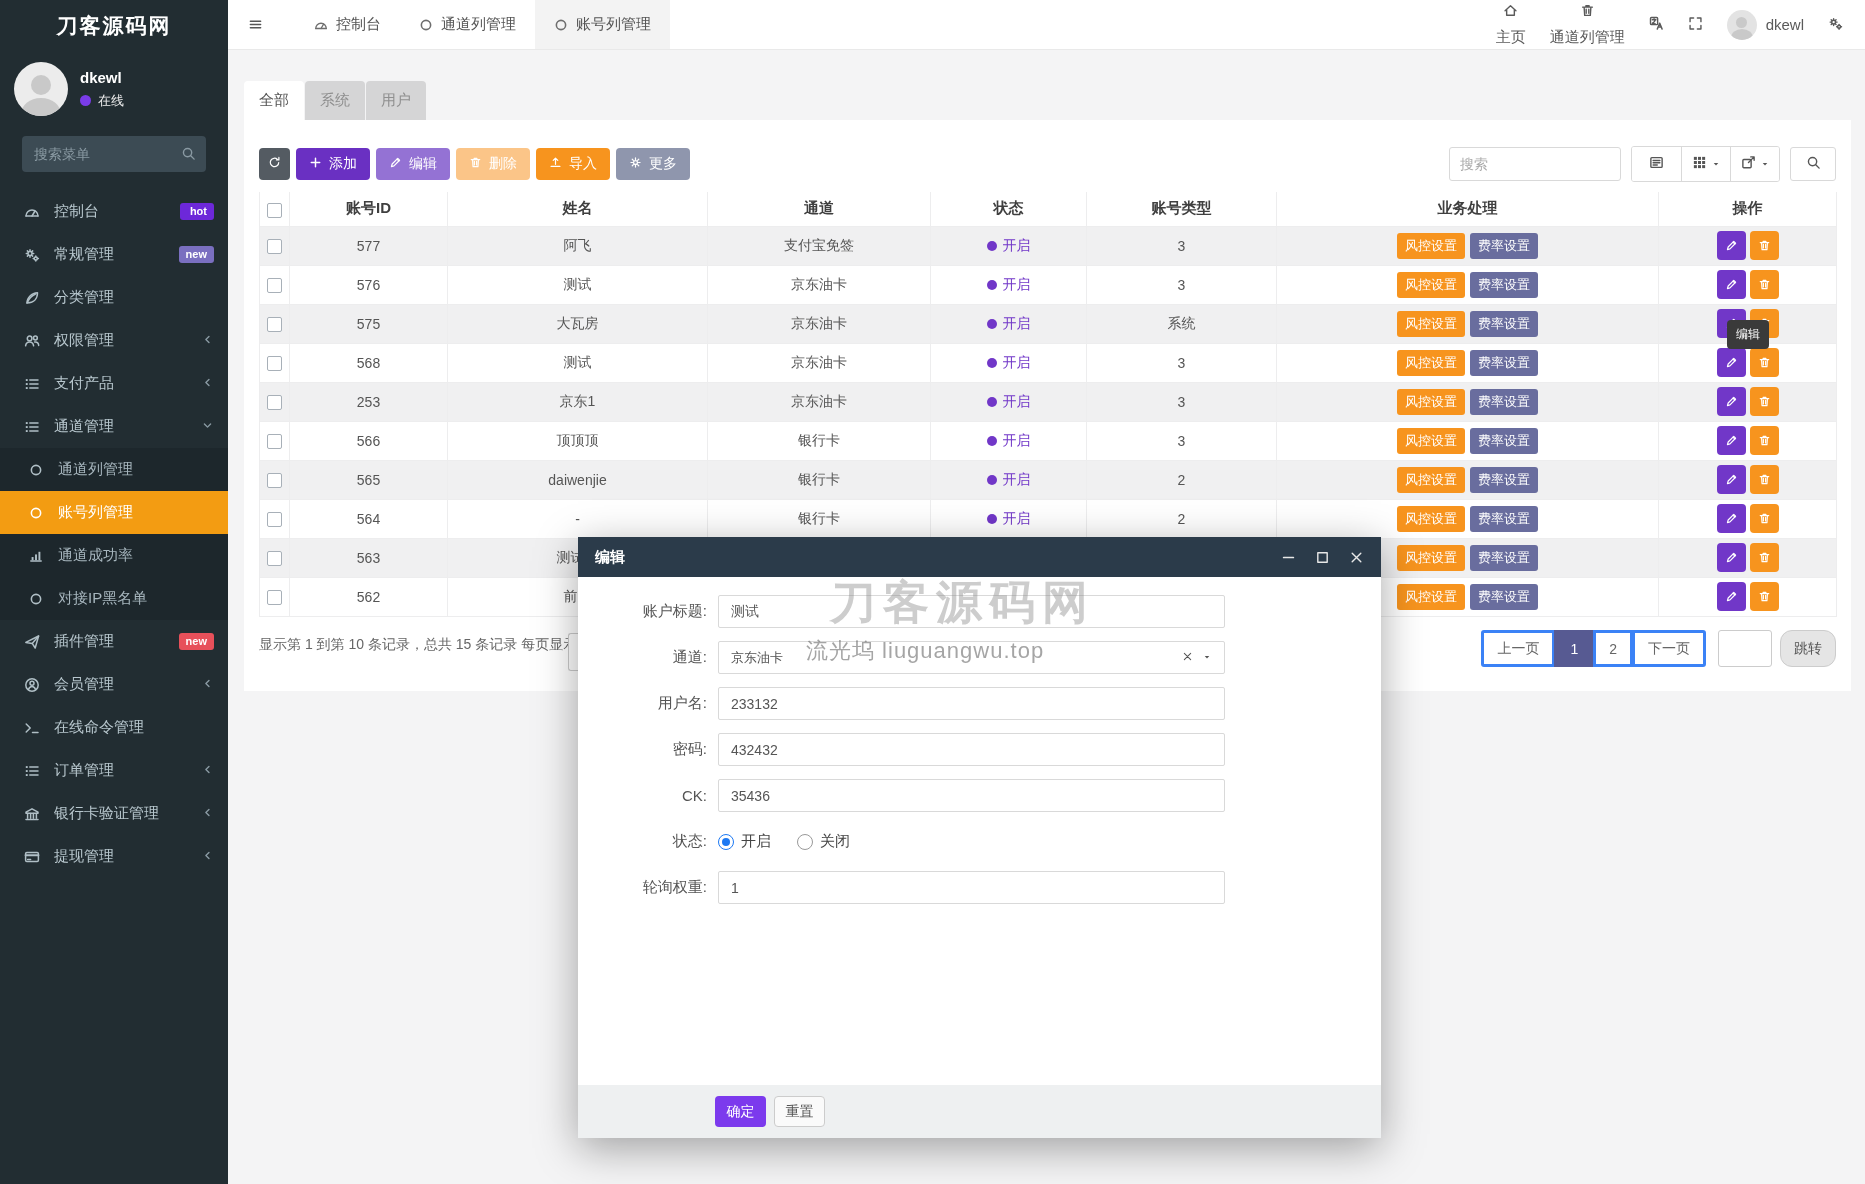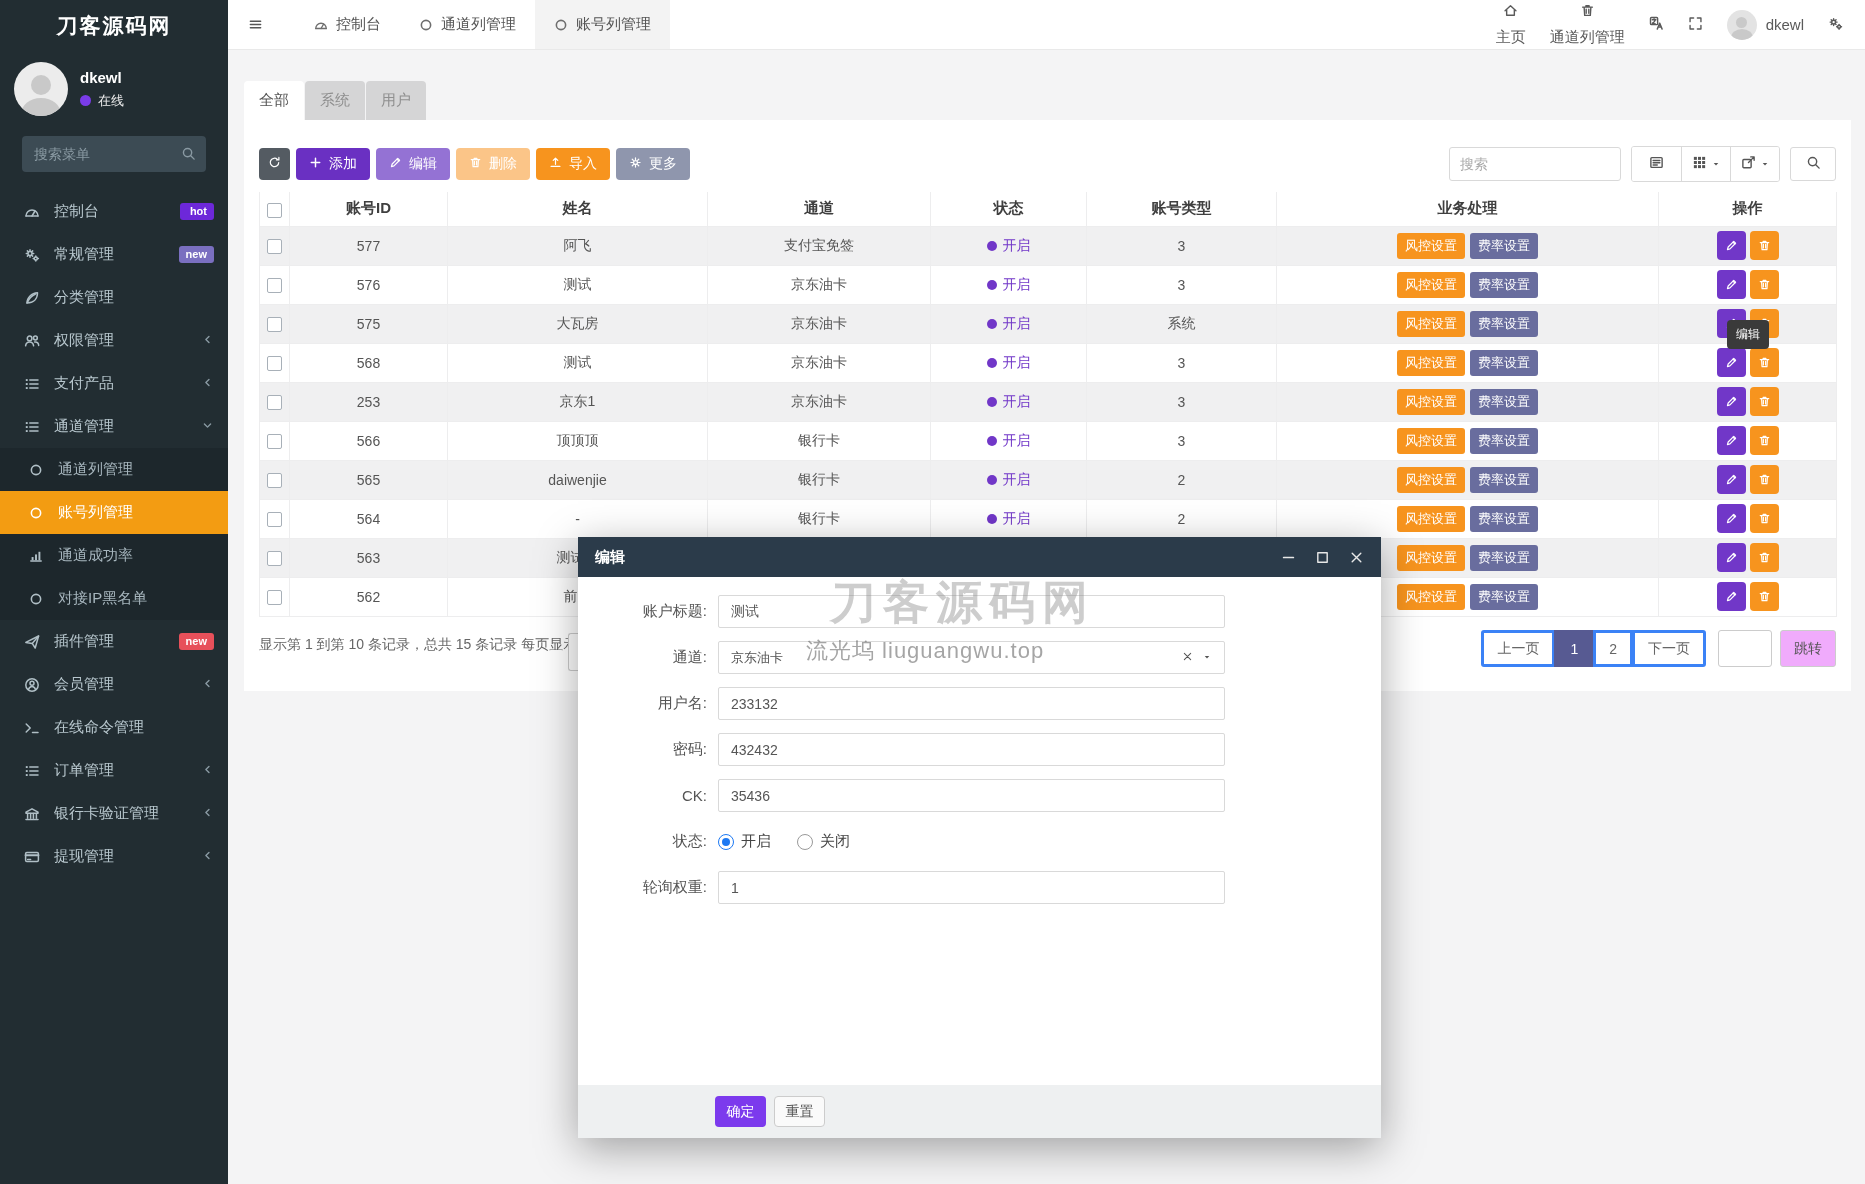--- a/index.html
+++ b/index.html
@@ -74,21 +74,21 @@
   .tfoot-text { display:inline-block; margin-top:19px; font-size:14px; color:#666; }
   .partial-select { position:absolute; left:324px; top:513px; width:14px; height:38px; background:#fff; border:1px solid #ccc; border-radius:3px 0 0 3px; border-right:none; }
 
   
   .pager { position:absolute; right:15px; top:510px; display:flex; align-items:center; }
   .pg-btn { min-width:38px; height:37px; border:3px solid #3b82f6; background:#fff; color:#666; font-size:14px; display:flex; align-items:center; justify-content:center; padding:0 13px; margin-left:-1px; cursor:pointer; }
   .pg-btn.first { border-radius:3px 0 0 3px; margin-left:0; }
   .pg-btn.last { border-radius:0 3px 3px 0; }
   .pg-btn.active { background:#575a92; border-color:#575a92; color:#fff; }
   .pg-input { width:54px; height:37px; border:1px solid #ccc; border-radius:3px; margin-left:12px; outline:none; padding:0 8px; font-size:14px; }
-  .pg-jump { height:37px; padding:0 13px; background:#f0abfc; border:1px solid #ccc; border-radius:3px; margin-left:8px; color:#555; font-size:14px; cursor:pointer; }
+  .pg-jump { height:37px; padding:0 13px; background:#e5e5e5; border:1px solid #ccc; border-radius:12px; margin-left:8px; color:#555; font-size:14px; cursor:pointer; }
 
   
   .tip { position:absolute; left:1727px; top:320px; background:#3a3a3a; color:#fff; font-size:12px; padding:6px 9px; border-radius:4px; z-index:6; }
 
   
   .modal { position:absolute; left:578px; top:537px; width:803px; height:601px; background:#fff; box-shadow:0 10px 40px rgba(0,0,0,.35); z-index:10; display:flex; flex-direction:column; }
   .m-head { height:40px; background:#2b3b4a; color:#fff; display:flex; align-items:center; padding:0 17px; flex:none; }
   .m-title { font-size:15px; font-weight:bold; }
   .m-controls { margin-left:auto; display:flex; gap:19px; align-items:center; }
   .m-controls .mc { color:#e8e8e8; display:flex; cursor:pointer; }

